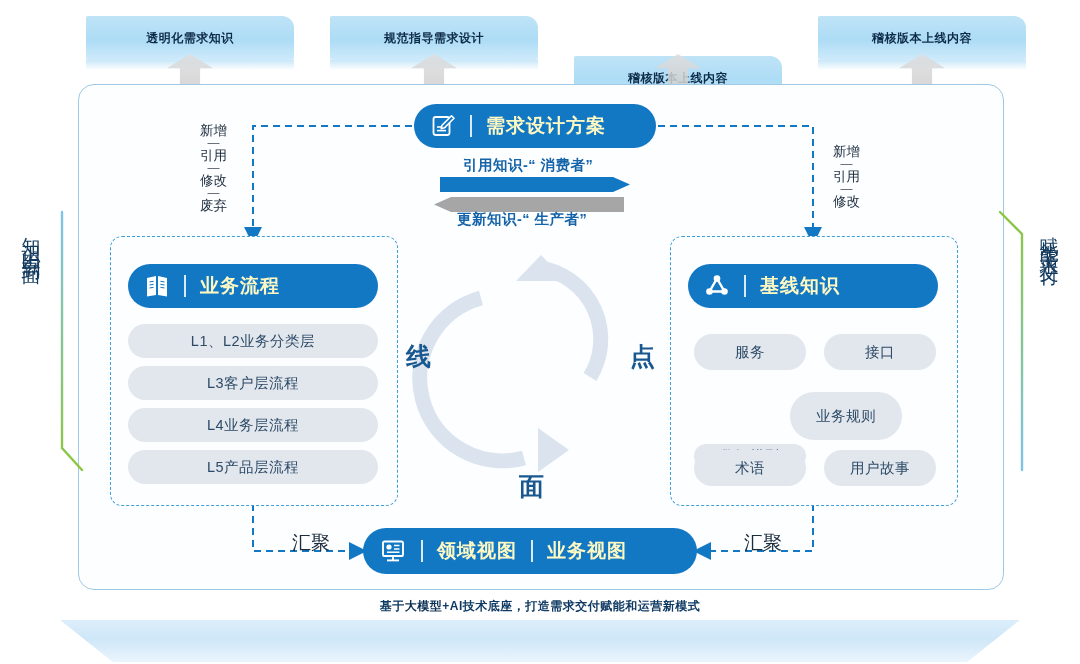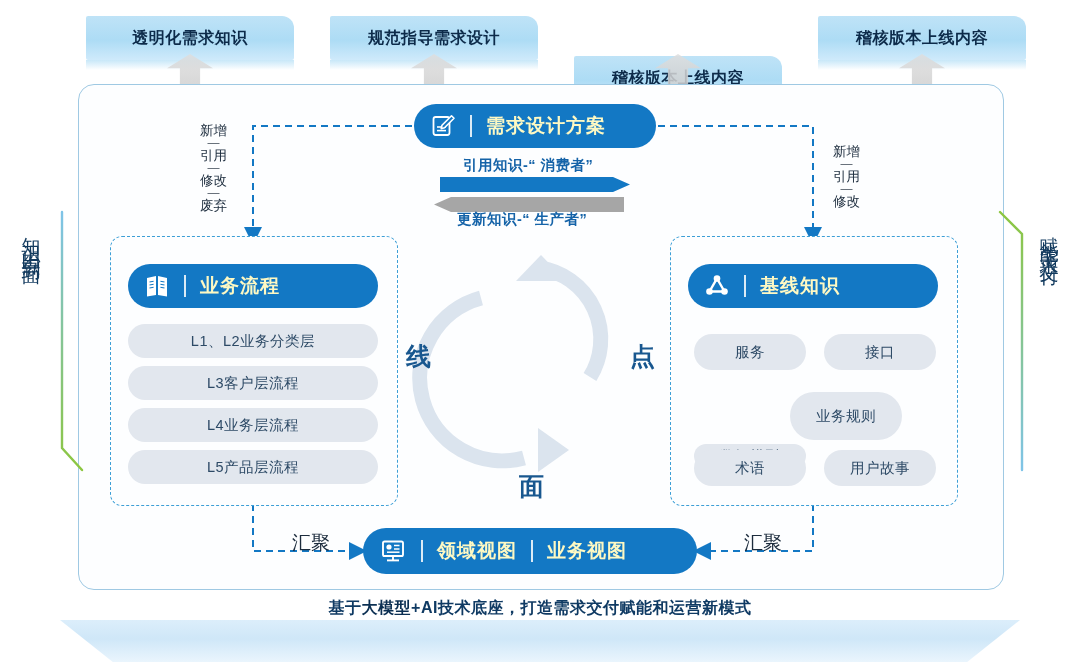--- a/index.html
+++ b/index.html
@@ -13,21 +13,21 @@
     overflow:hidden;
     background:#ffffff;
   }
   .abs{position:absolute;}
 
   
   .top-banner{
     position:absolute;top:16px;height:44px;
     background:linear-gradient(180deg,#bfe3f7 0%,#addcf5 55%,#cfeafb 100%);
     display:flex;align-items:center;justify-content:center;
-    color:#0d2b4a;font-weight:bold;font-size:16px;letter-spacing:.5px;
+    color:#0d2b4a;font-weight:bold;font-size:12px;letter-spacing:.5px;
     border-radius:2px 12px 2px 2px;
   }
   .top-banner::after{
     content:"";position:absolute;left:0;right:0;top:44px;height:10px;
     background:linear-gradient(180deg,rgba(190,227,247,.85),rgba(255,255,255,0));
   }
   .up-arrow{
     position:absolute;width:46px;height:34px;
     background:linear-gradient(180deg,#dedede 0%,#cfcfcf 100%);
     clip-path:polygon(50% 0%,100% 42%,72% 42%,72% 100%,28% 100%,28% 42%,0% 42%);
@@ -109,21 +109,21 @@
   .conn-lbl span{display:block;}
   .conn-lbl .dash{color:#55606b;font-size:12px;line-height:.9;}
 
   .agg-lbl{
     position:absolute;color:#1c2c3d;font-size:19px;white-space:nowrap;
   }
 
   
   #caption{
     position:absolute;left:0;right:0;top:598px;text-align:center;
-    color:#0f3a63;font-size:16px;font-weight:bold;letter-spacing:.5px;
+    color:#0f3a63;font-size:12px;font-weight:bold;letter-spacing:.5px;
   }
   #caption b{color:#0b2f52;}
   #bottom-band{
     position:absolute;left:60px;top:620px;width:960px;height:42px;
     background:linear-gradient(180deg,#dceefb 0%,#cfe7f8 45%,#eaf5fd 100%);
     clip-path:polygon(0 0,100% 0,94.5% 100%,5.5% 100%);
   }
   svg{display:block;overflow:visible;}
 </style>
 </head>

